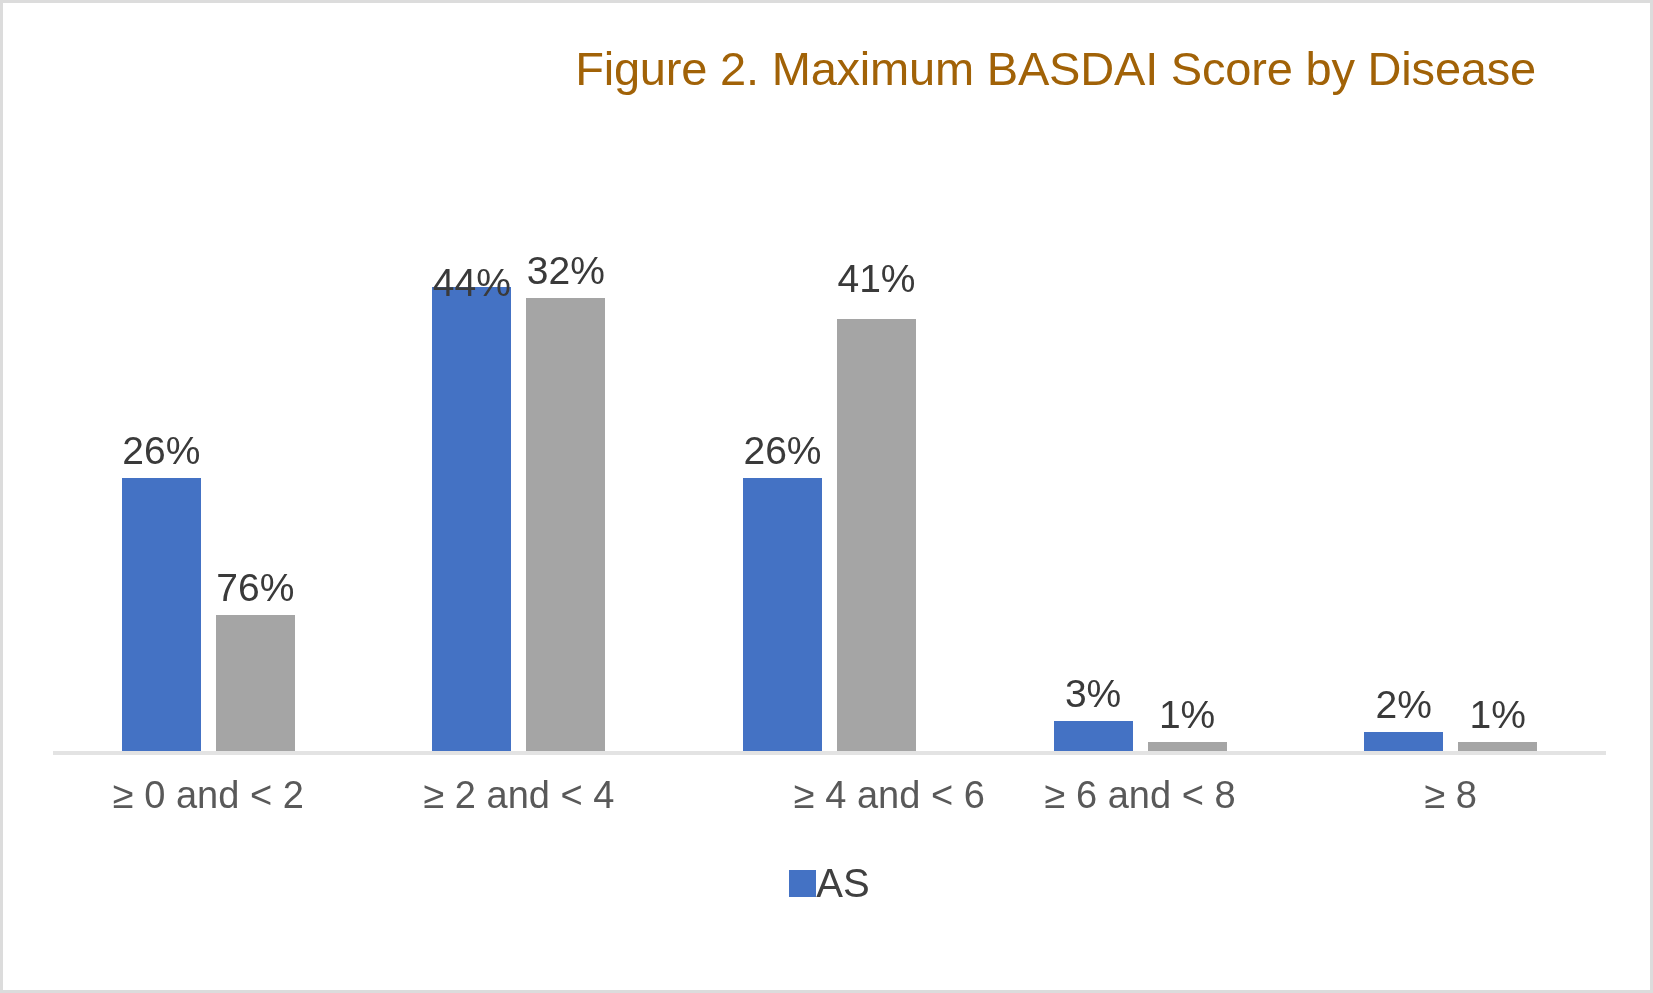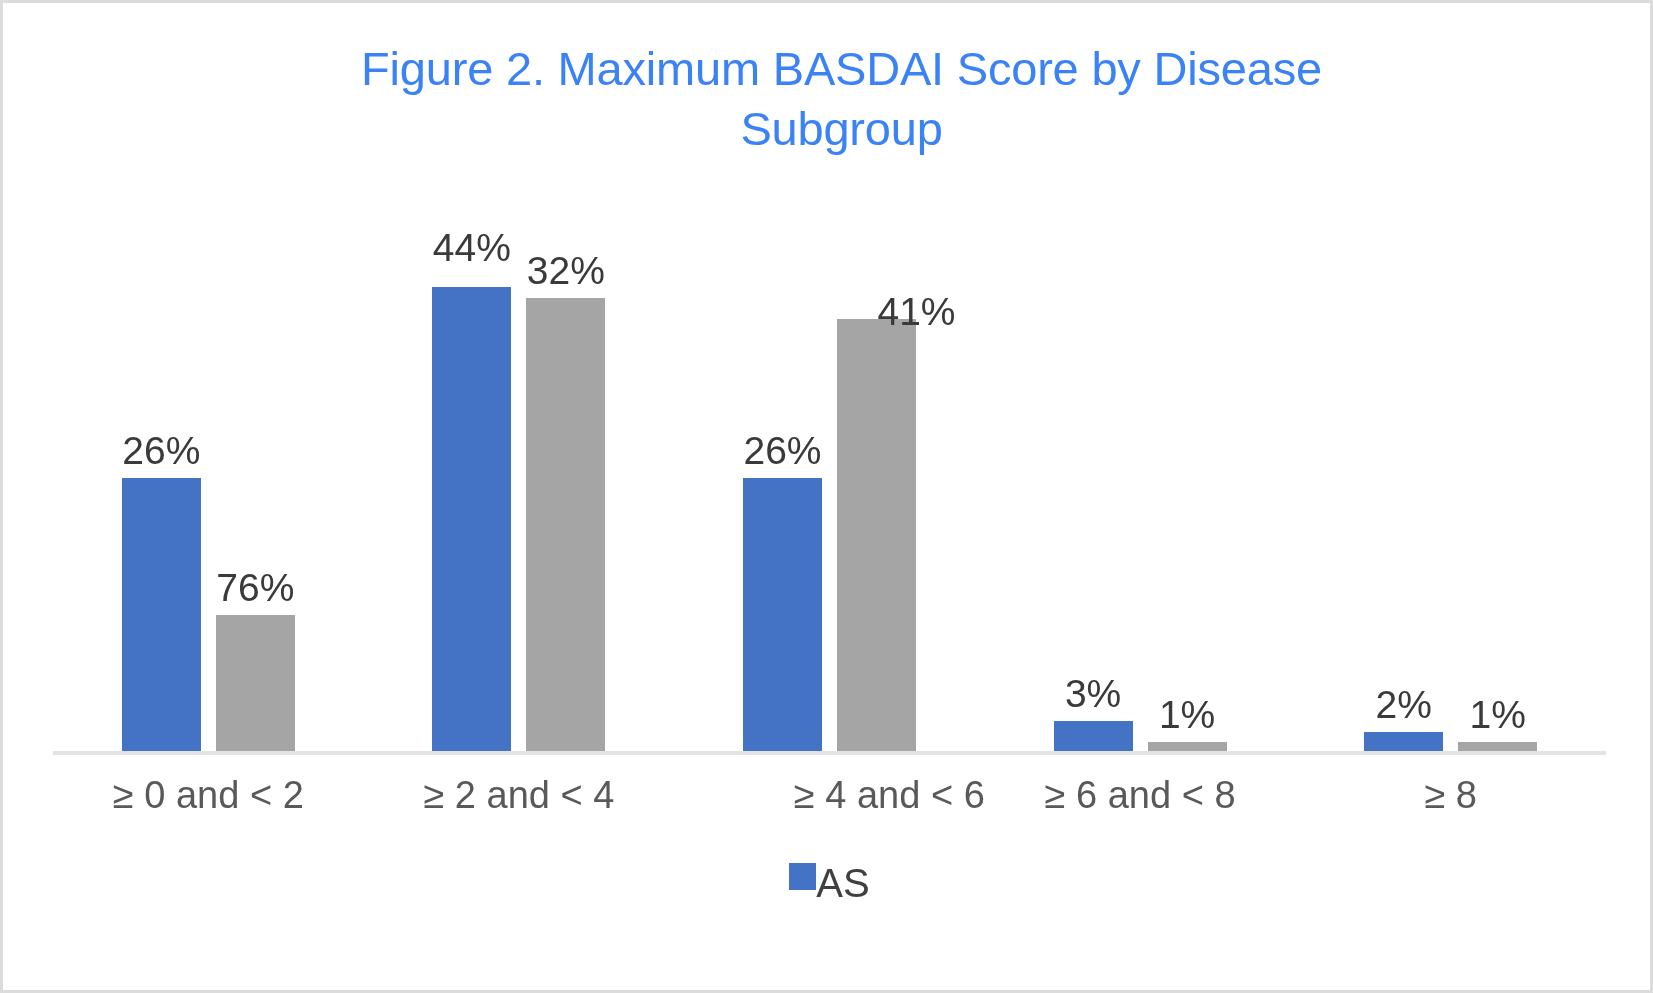--- a/index.html
+++ b/index.html
@@ -14,27 +14,27 @@
     position: relative;
     width: 1653px;
     height: 993px;
     background: #ffffff;
     border: 3px solid #dcdcdc;
     box-sizing: border-box;
     overflow: hidden;
   }
   #chart-title {
     position: absolute;
-    left: 132px;
+    left: 120px;
     top: 36px;
     width: 1413px;
-    text-align: center;
+    text-align: right;
     font-size: 47px;
     line-height: 1.28;
-    color: #3b82f6;
+    color: #a16207;
     font-weight: 400;
     letter-spacing: -0.2px;
   }
   #plot-area {
     position: absolute;
     left: 50px;
     top: 190px;
     width: 1553px;
     height: 560px;
   }
@@ -89,21 +89,21 @@
     left: 0;
     top: 860px;
     width: 1653px;
     display: flex;
     justify-content: center;
     align-items: center;
     gap: 34px;
   }
   .legend-item {
     display: flex;
-    align-items: flex-start;
+    align-items: center;
     gap: 0;
   }
   .legend-swatch {
     width: 27px;
     height: 27px;
     display: inline-block;
   }
   .legend-swatch.as { background: #4472C4; }
   .legend-swatch.nr { background: #A5A5A5; }
   .legend-text {
@@ -114,47 +114,46 @@
   }
 </style>
 </head>
 <body>
 
 <div id="chart-frame">
 
   <div id="chart-title">
     <span>Figure 2. Maximum BASDAI Score by Disease</span>
     <br>
-    <span>Subgroup</span>
   </div>
 
   <div id="plot-area">
       <div class="bar-slot" style="left: 68.8px;">
         <div class="bar as" title="AS 26%" style="height: 275.364px; background: rgb(68, 114, 196);"></div>
         <div class="bar-label" style="bottom: 283.364px;">26%</div>
       </div>
       <div class="bar-slot" style="left: 162.8px;">
         <div class="bar nr" title="nrAxSpA 13%" style="height: 137.682px; background: rgb(165, 165, 165);"></div>
         <div class="bar-label" style="bottom: 145.682px;">76%</div>
       </div>
       <div class="bar-slot" style="left: 379.4px;">
         <div class="bar as" title="AS 44%" style="height: 466px; background: rgb(68, 114, 196);"></div>
-        <div class="bar-label" style="bottom: 486px;">44%</div>
+        <div class="bar-label" style="bottom: 451px;">44%</div>
       </div>
       <div class="bar-slot" style="left: 473.4px;">
         <div class="bar nr" title="nrAxSpA 43%" style="height: 455.409px; background: rgb(165, 165, 165);"></div>
         <div class="bar-label" style="bottom: 463.409px;">32%</div>
       </div>
       <div class="bar-slot" style="left: 690px;">
         <div class="bar as" title="AS 26%" style="height: 275.364px; background: rgb(68, 114, 196);"></div>
         <div class="bar-label" style="bottom: 283.364px;">26%</div>
       </div>
       <div class="bar-slot" style="left: 784px;">
         <div class="bar nr" title="nrAxSpA 41%" style="height: 434.227px; background: rgb(165, 165, 165);"></div>
-        <div class="bar-label" style="bottom: 422px; margin-left: 40px;">41%</div>
+        <div class="bar-label" style="bottom: 455px;">41%</div>
       </div>
       <div class="bar-slot" style="left: 1000.6px;">
         <div class="bar as" title="AS 3%" style="height: 31.7727px; background: rgb(68, 114, 196);"></div>
         <div class="bar-label" style="bottom: 39.7727px;">3%</div>
       </div>
       <div class="bar-slot" style="left: 1094.6px;">
         <div class="bar nr" title="nrAxSpA 1%" style="height: 10.5909px; background: rgb(165, 165, 165);"></div>
         <div class="bar-label" style="bottom: 18.5909px;">1%</div>
       </div>
       <div class="bar-slot" style="left: 1311.2px;">

